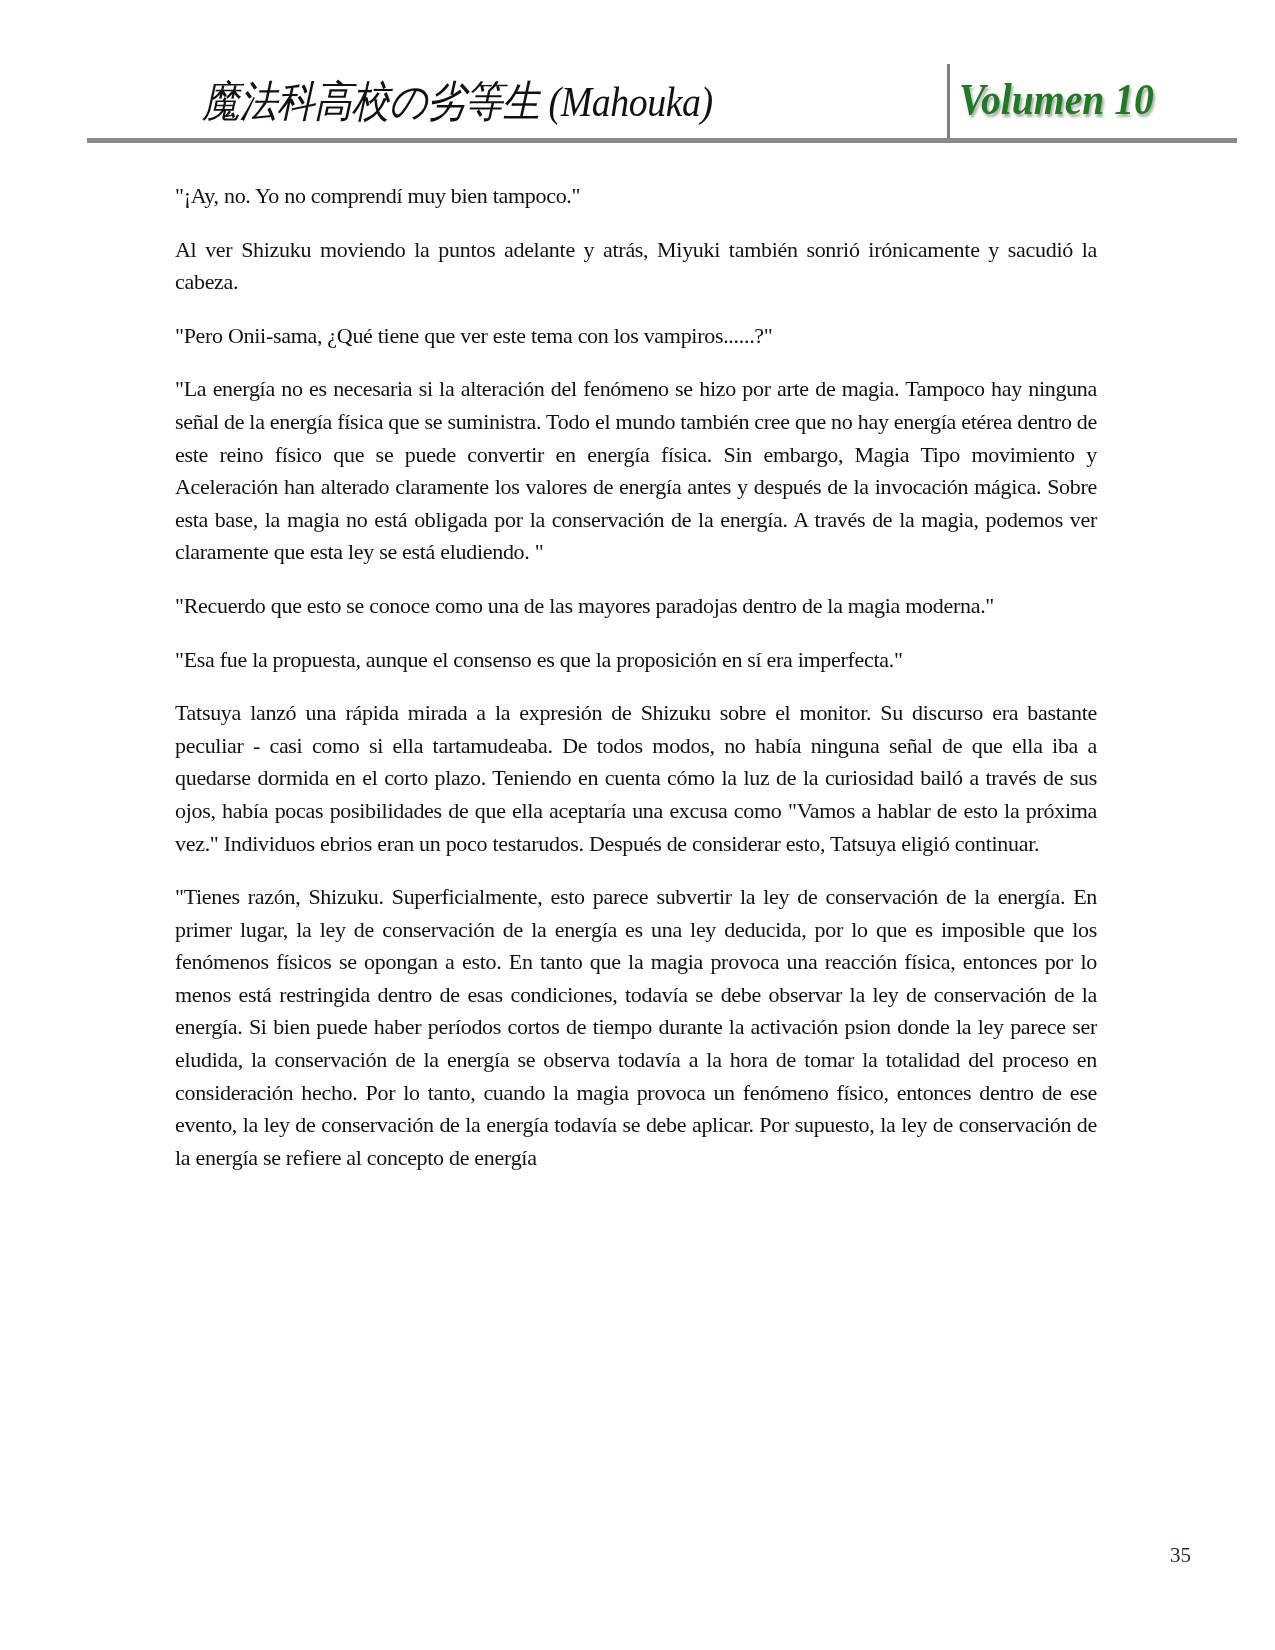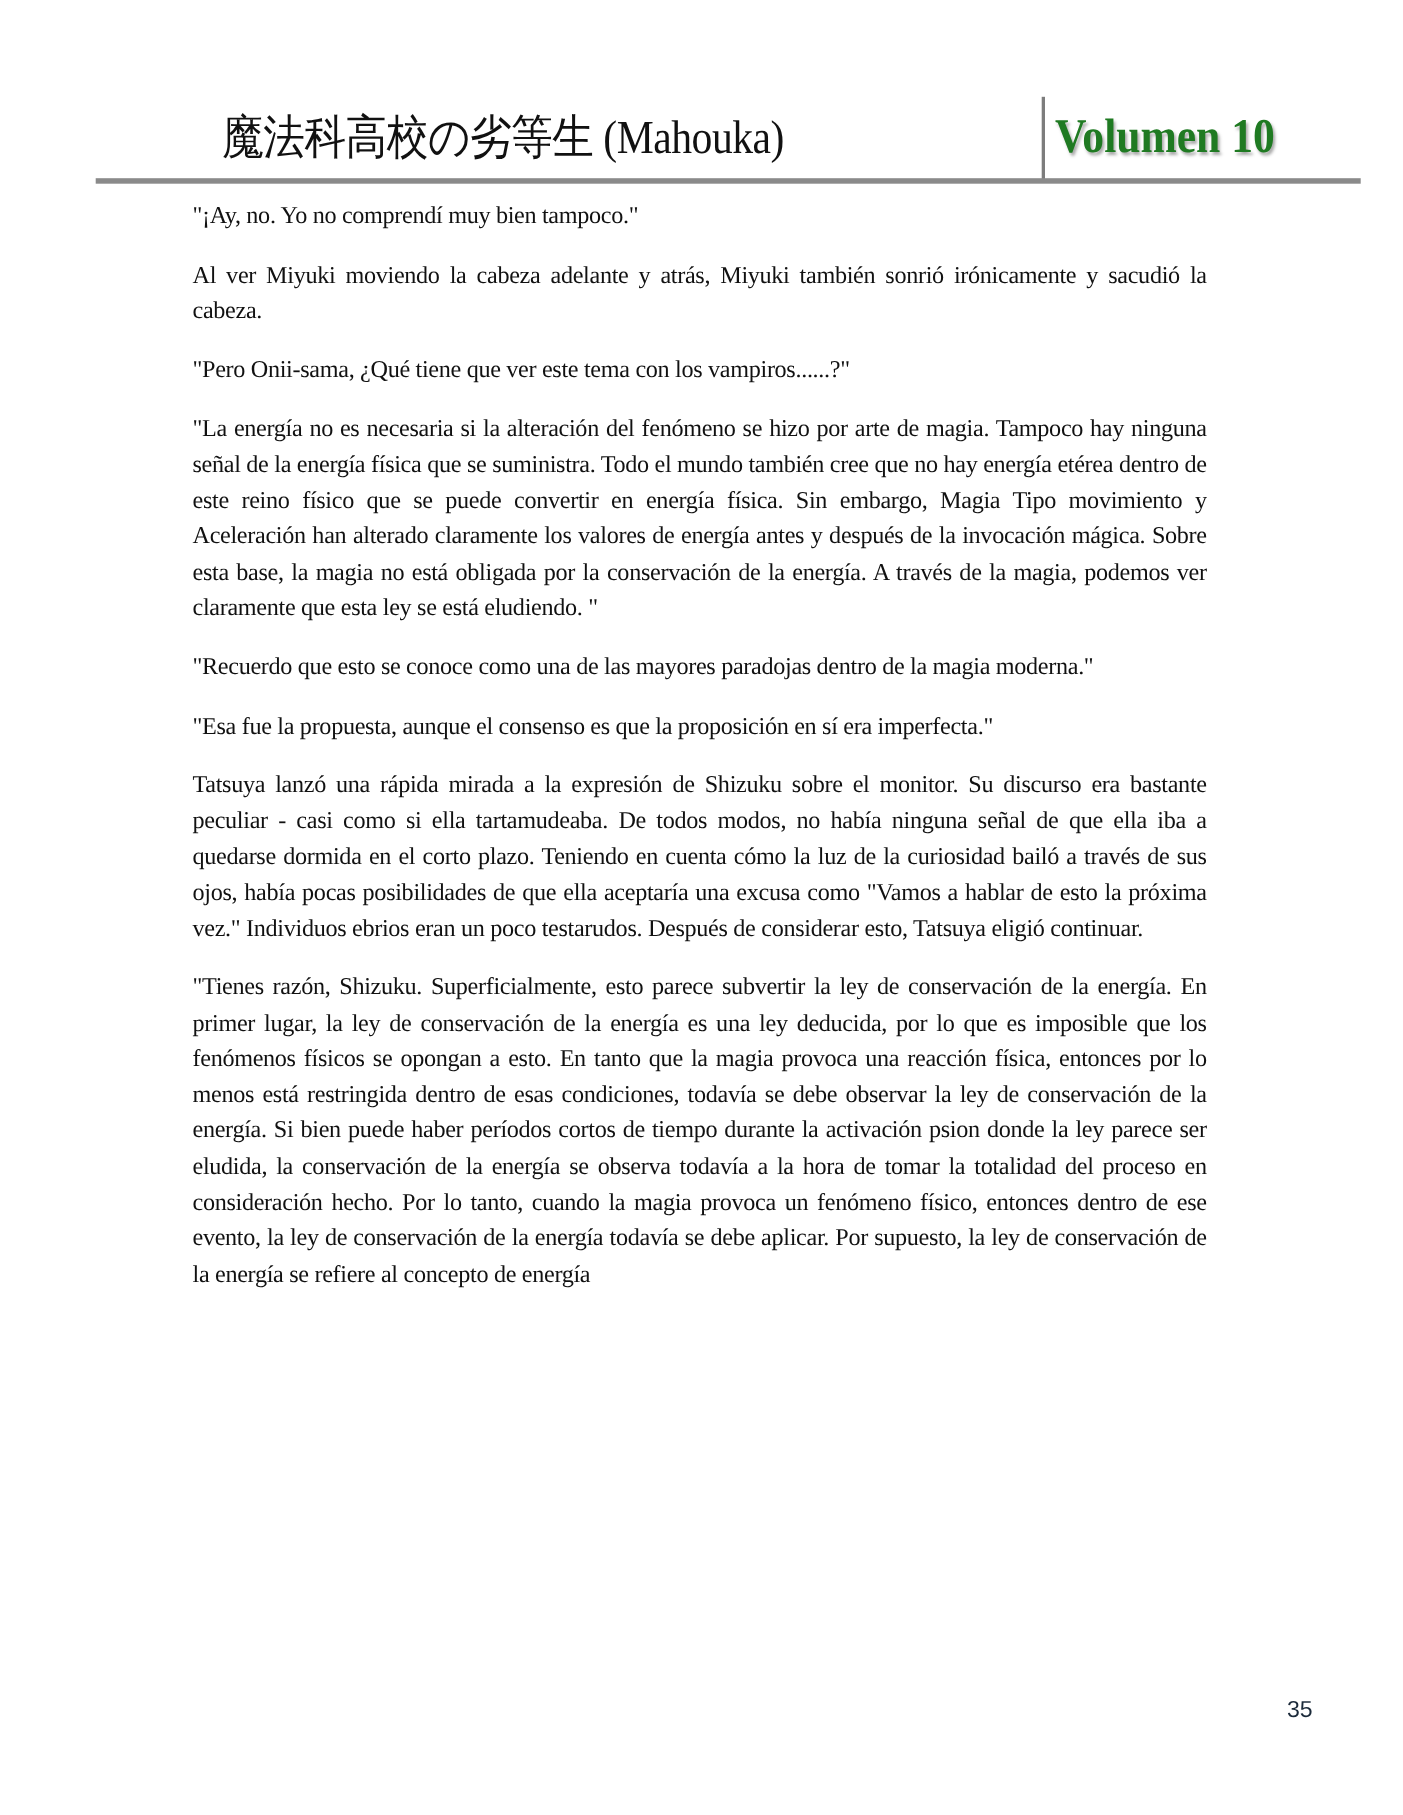--- a/index.html
+++ b/index.html
@@ -11,23 +11,24 @@
       width: 1275px;
       height: 1650px;
       position: relative;
       overflow: hidden;
       font-family: "Liberation Serif", "DejaVu Serif", serif;
       color: #111111;
     }
     .page-header {
       position: absolute;
       left: 87px;
-      top: 86px;
+      top: 62px;
       width: 1150px;
       height: 82px;
+      font-style: italic;
     }
     .header-title {
       position: absolute;
       left: 115px;
       top: 12px;
       font-family: "Liberation Serif", "DejaVu Serif", serif;
       font-size: 43px;
       line-height: 56px;
       color: #111111;
       white-space: nowrap;
@@ -74,38 +75,38 @@
       margin: 0 0 21px 0;
       font-size: 22px;
       line-height: 32.6px;
       text-align: justify;
       letter-spacing: -0.3px;
     }
     .page-number {
       position: absolute;
       left: 1170px;
       top: 1542px;
-      font-family: Liberation Sans, sans-serif;
+      font-family: Liberation Serif, serif;
       font-size: 21px;
       line-height: 26px;
     }
   </style>
 </head>
 <body>
 
 <div class="page-header">
   <div class="header-title">魔法科高校の劣等生 (Mahouka)</div>
   <div class="header-divider"></div>
   <div class="header-volume" style="color: rgb(31, 122, 34);">Volumen 10</div>
   <div class="header-rule" style="background: rgb(138, 138, 138);"></div>
 </div>
 
 <div class="page-body">
   <p>"¡Ay, no. Yo no comprendí muy bien tampoco."</p>
-  <p>Al ver Miyuki moviendo la cabeza adelante y atrás, Miyuki también sonrió irónicamente y sacudió la cabeza.</p>
+  <p>Al ver Shizuku moviendo la puntos adelante y atrás, Miyuki también sonrió irónicamente y sacudió la cabeza.</p>
   <p>"Pero Onii-sama, ¿Qué tiene que ver este tema con los vampiros......?"</p>
   <p>"La energía no es necesaria si la alteración del fenómeno se hizo por arte de magia. Tampoco hay ninguna señal de la energía física que se suministra. Todo el mundo también cree que no hay energía etérea dentro de este reino físico que se puede convertir en energía física. Sin embargo, Magia Tipo movimiento y Aceleración han alterado claramente los valores de energía antes y después de la invocación mágica. Sobre esta base, la magia no está obligada por la conservación de la energía. A través de la magia, podemos ver claramente que esta ley se está eludiendo. "</p>
   <p>"Recuerdo que esto se conoce como una de las mayores paradojas dentro de la magia moderna."</p>
   <p>"Esa fue la propuesta, aunque el consenso es que la proposición en sí era imperfecta."</p>
   <p>Tatsuya lanzó una rápida mirada a la expresión de Shizuku sobre el monitor. Su discurso era bastante peculiar - casi como si ella tartamudeaba. De todos modos, no había ninguna señal de que ella iba a quedarse dormida en el corto plazo. Teniendo en cuenta cómo la luz de la curiosidad bailó a través de sus ojos, había pocas posibilidades de que ella aceptaría una excusa como "Vamos a hablar de esto la próxima vez." Individuos ebrios eran un poco testarudos. Después de considerar esto, Tatsuya eligió continuar.</p>
   <p>"Tienes razón, Shizuku. Superficialmente, esto parece subvertir la ley de conservación de la energía. En primer lugar, la ley de conservación de la energía es una ley deducida, por lo que es imposible que los fenómenos físicos se opongan a esto. En tanto que la magia provoca una reacción física, entonces por lo menos está restringida dentro de esas condiciones, todavía se debe observar la ley de conservación de la energía. Si bien puede haber períodos cortos de tiempo durante la activación psion donde la ley parece ser eludida, la conservación de la energía se observa todavía a la hora de tomar la totalidad del proceso en consideración hecho. Por lo tanto, cuando la magia provoca un fenómeno físico, entonces dentro de ese evento, la ley de conservación de la energía todavía se debe aplicar. Por supuesto, la ley de conservación de la energía se refiere al concepto de energía</p>
 </div>
 
 <div class="page-number" style="color: rgb(27, 42, 58);">35</div>
 

